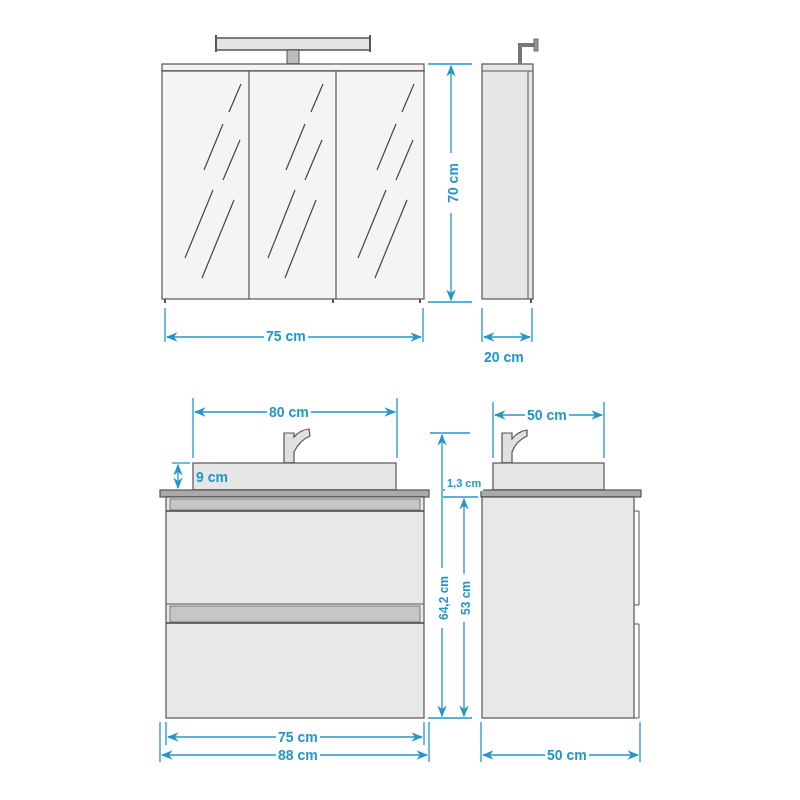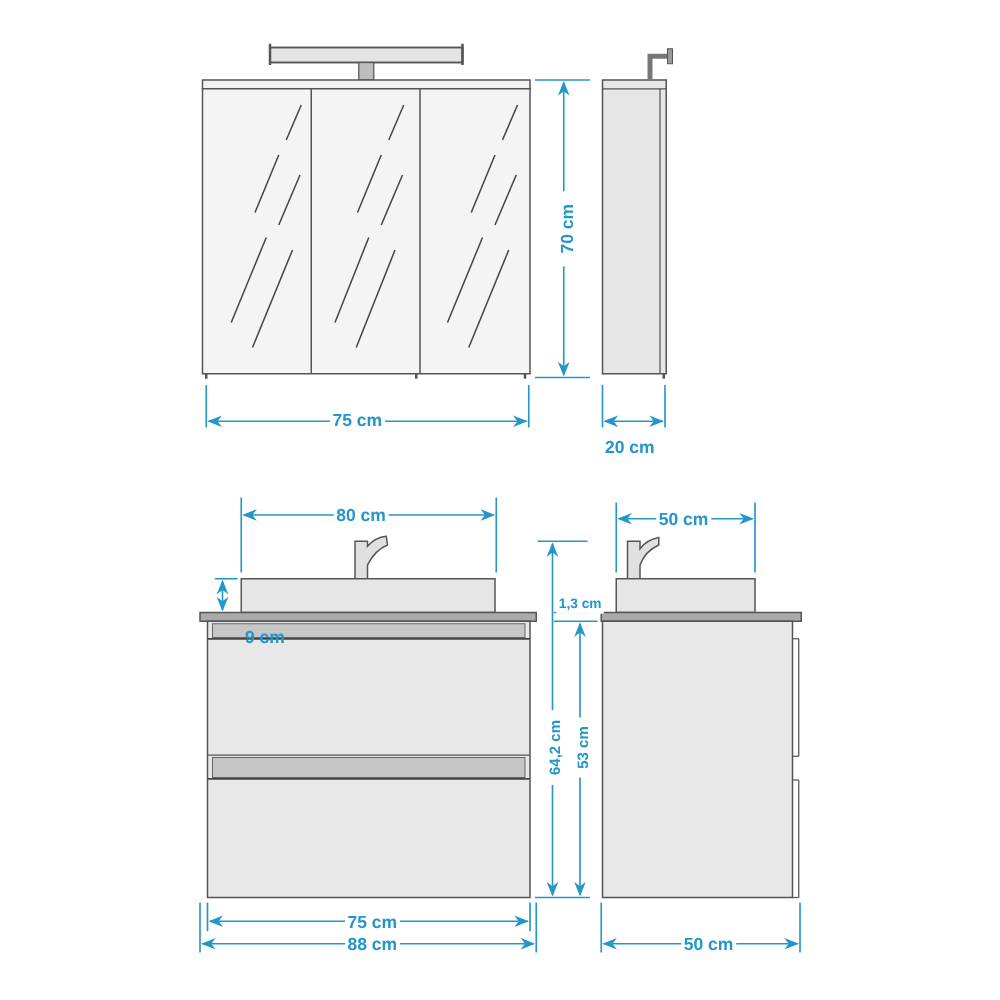--- a/index.html
+++ b/index.html
@@ -153,21 +153,21 @@
     <line x1="640" y1="722" x2="640" y2="762"></line>
     <line x1="483" y1="755" x2="638" y2="755" marker-start="url(#arr)" marker-end="url(#arr)"></line>
   </g>
 </svg>
 
 <div class="lbl" style="left:264px; top:328px;">75 cm</div>
 <div class="lbl vert" style="left:423px; top:175px; width:56px; text-align:center;">70 cm</div>
 <div class="lbl" style="left:482px; top:349px;">20 cm</div>
 
 <div class="lbl" style="left:267px; top:404px;">80 cm</div>
-<div class="lbl" style="left:194px; top:469px; background:transparent;margin-top:32px;">9 cm</div>
+<div class="lbl" style="left:194px; top:469px; background:transparent;">9 cm</div>
 <div class="lbl small" style="left:445px; top:475px;">1,3 cm</div>
 <div class="lbl vert" style="left:414px; top:590px; width:56px; text-align:center; font-size:12px;">64,2 cm</div>
 <div class="lbl vert" style="left:442px; top:590px; width:44px; text-align:center; font-size:12px;">53 cm</div>
 <div class="lbl" style="left:276px; top:729px;">75 cm</div>
 <div class="lbl" style="left:276px; top:747px;">88 cm</div>
 
 <div class="lbl" style="left:525px; top:407px;">50 cm</div>
 <div class="lbl" style="left:545px; top:747px;">50 cm</div>
 
 </body></html>

